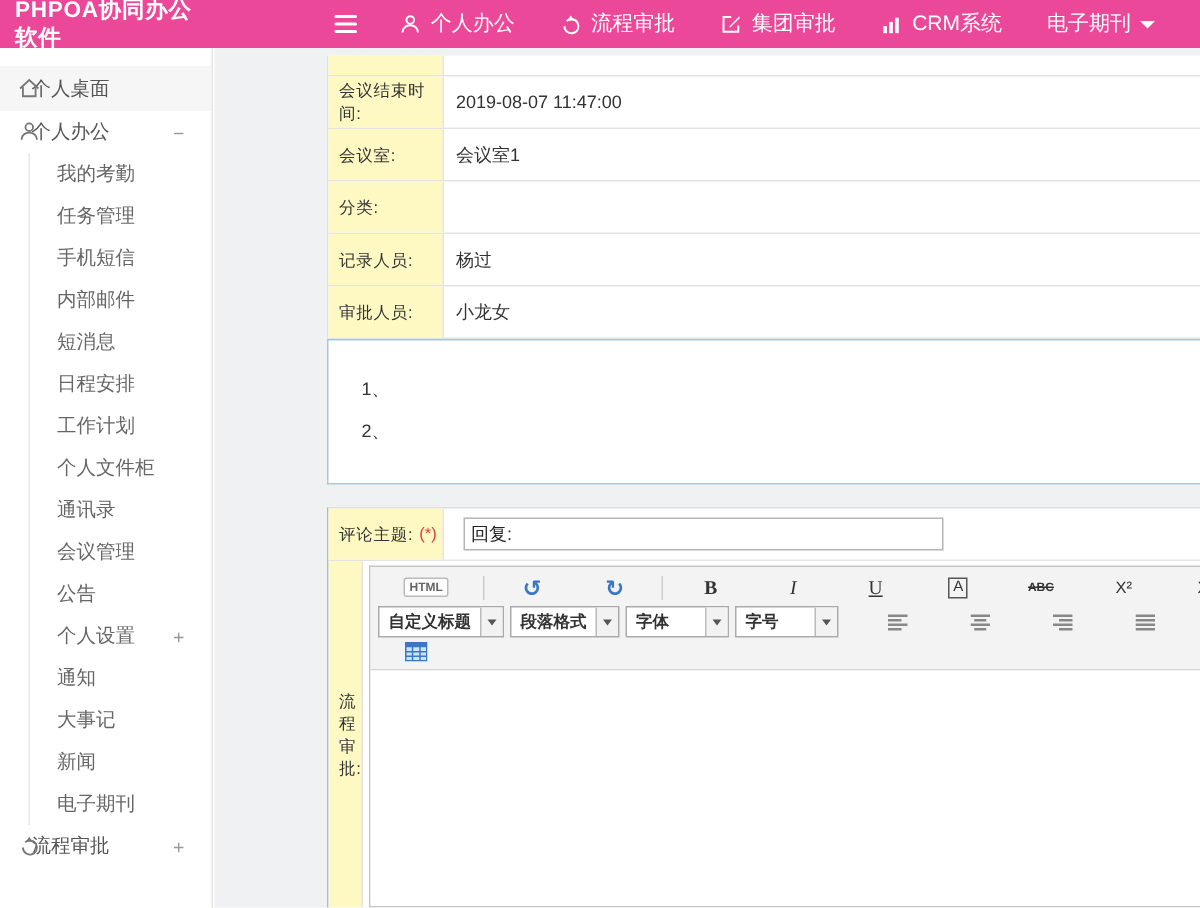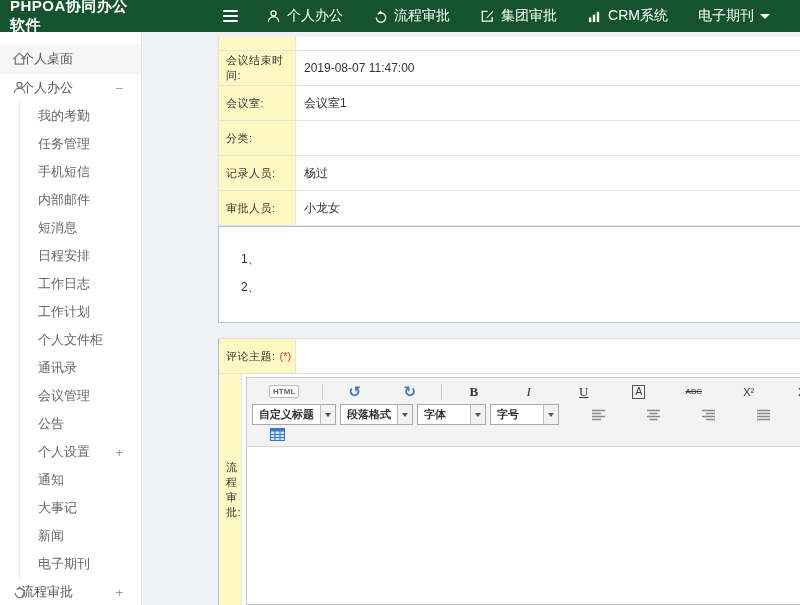--- a/index.html
+++ b/index.html
@@ -1,21 +1,21 @@
 <!DOCTYPE html>
 <html><head>
 <meta charset="utf-8">
 <style>
   * { margin:0; padding:0; box-sizing:border-box; }
   html,body { width:800px; height:605px; overflow:hidden;
     font-family:"Liberation Sans","DejaVu Sans",sans-serif; background:#fff; }
 
   
   .topbar { position:absolute; left:0; top:0; width:800px; height:32px;
-    background:#14532d; display:flex; align-items:center; color:#fff; z-index:10; }
+    background:#ec4899; display:flex; align-items:center; color:#fff; z-index:10; }
   .topbar .title { font-size:15px; font-weight:bold; margin-left:10px; letter-spacing:.5px; }
   .hamburger { margin-left:85px; width:18px; height:12px; display:flex; flex-direction:column;
     justify-content:space-between; cursor:pointer; }
   .hamburger i { display:block; height:2px; background:#fff; border-radius:1px; }
   .topnav { display:flex; align-items:center; margin-left:28px; }
   .topnav .nav-item { display:flex; align-items:center; margin-right:30px; font-size:14px;
     cursor:pointer; white-space:nowrap; }
   .topnav .nav-item svg { margin-right:6px; }
   .caret-down { width:0; height:0; border-left:5px solid transparent; border-right:5px solid transparent;
     border-top:5px solid #fff; margin-left:6px; }
@@ -67,21 +67,21 @@
   .tb-btn { display:inline-flex; align-items:center; justify-content:center; min-width:17px;
     height:19px; margin:0 19px; font-size:13px; color:#333; cursor:pointer; border-radius:2px; }
   .tb-sep { width:1px; height:16px; background:#ccc; margin:0 4px; }
   .badge { font-size:8px; font-weight:bold; color:#666; border:1px solid #bbb; background:#fdfdfd;
     padding:1px 3px; border-radius:2px; }
   .blue { color:#3b77c2; font-size:15px; font-weight:bold; }
   .b { font-weight:bold; font-family:"Liberation Serif","DejaVu Serif",serif; }
   .i { font-style:italic; font-family:"Liberation Serif","DejaVu Serif",serif; }
   .u { text-decoration:underline; font-family:"Liberation Serif","DejaVu Serif",serif; }
   .boxed { border:1px solid #555; font-size:10px; padding:0 2px; line-height:12px; }
-  .strike { font-size:8px; text-decoration:line-through; font-weight:normal; }
+  .strike { font-size:8px; text-decoration:line-through; font-weight:bold; }
   .quote { font-family:"Liberation Serif","DejaVu Serif",serif; font-weight:bold; font-size:13px; }
   .mini-caret { width:0; height:0; border-left:3px solid transparent; border-right:3px solid transparent;
     border-top:4px solid #555; margin-left:3px; }
   .eraser { width:12px; height:8px; background:#f0b6c0; border:1px solid #a88; transform:skewX(-20deg); }
   .brush { width:12px; height:10px; background:linear-gradient(135deg,#e59b3c 60%,#9b6a2f 60%); border-radius:1px 5px 1px 1px; }
   .palette-dot { width:10px; height:10px; border-radius:50%; background:#e59b3c; border:1px solid #b97; }
   .hl { font-size:10px; font-weight:bold; border-bottom:2px solid #e59b3c; line-height:11px; }
   .fc { font-size:12px; font-weight:bold; font-family:"Liberation Serif","DejaVu Serif",serif; }
   .dd { display:inline-flex; align-items:stretch; height:21px; border:1px solid #aaa; background:#fff;
     margin:0 2px; cursor:pointer; }
@@ -169,23 +169,20 @@
     <div class="side-item sub">
         <span class="s-label">内部邮件</span>
       </div>
     <div class="side-item sub">
         <span class="s-label">短消息</span>
       </div>
     <div class="side-item sub">
         <span class="s-label">日程安排</span>
       </div>
     <div class="side-item sub">
-        <span class="s-label">工作日志</span>
-      </div>
-    <div class="side-item sub">
         <span class="s-label">工作计划</span>
       </div>
     <div class="side-item sub">
         <span class="s-label">个人文件柜</span>
       </div>
     <div class="side-item sub">
         <span class="s-label">通讯录</span>
       </div>
     <div class="side-item sub">
         <span class="s-label">会议管理</span>
@@ -253,20 +250,23 @@
     <div class="line">1、</div>
     <div class="line">2、</div>
   </div>
 
   <div class="tbl2">
     <div class="row-subject">
       <div class="cell-label">
         <span>评论主题:</span>
         <span class="req">(*)</span>
       </div>
+      <div class="cell-value">
+        <input class="subject-input" type="text" value="回复:" style="">
+      </div>
     </div>
     <div class="row-content">
       <div class="cell-label">流程审批:</div>
       <div class="cell-value" style="padding:0; align-items:stretch;">
 
         <div class="editor">
           <div class="toolbar">
             <div class="tb-row">
               <span class="tb-btn">
                   <span class="badge">HTML</span>

